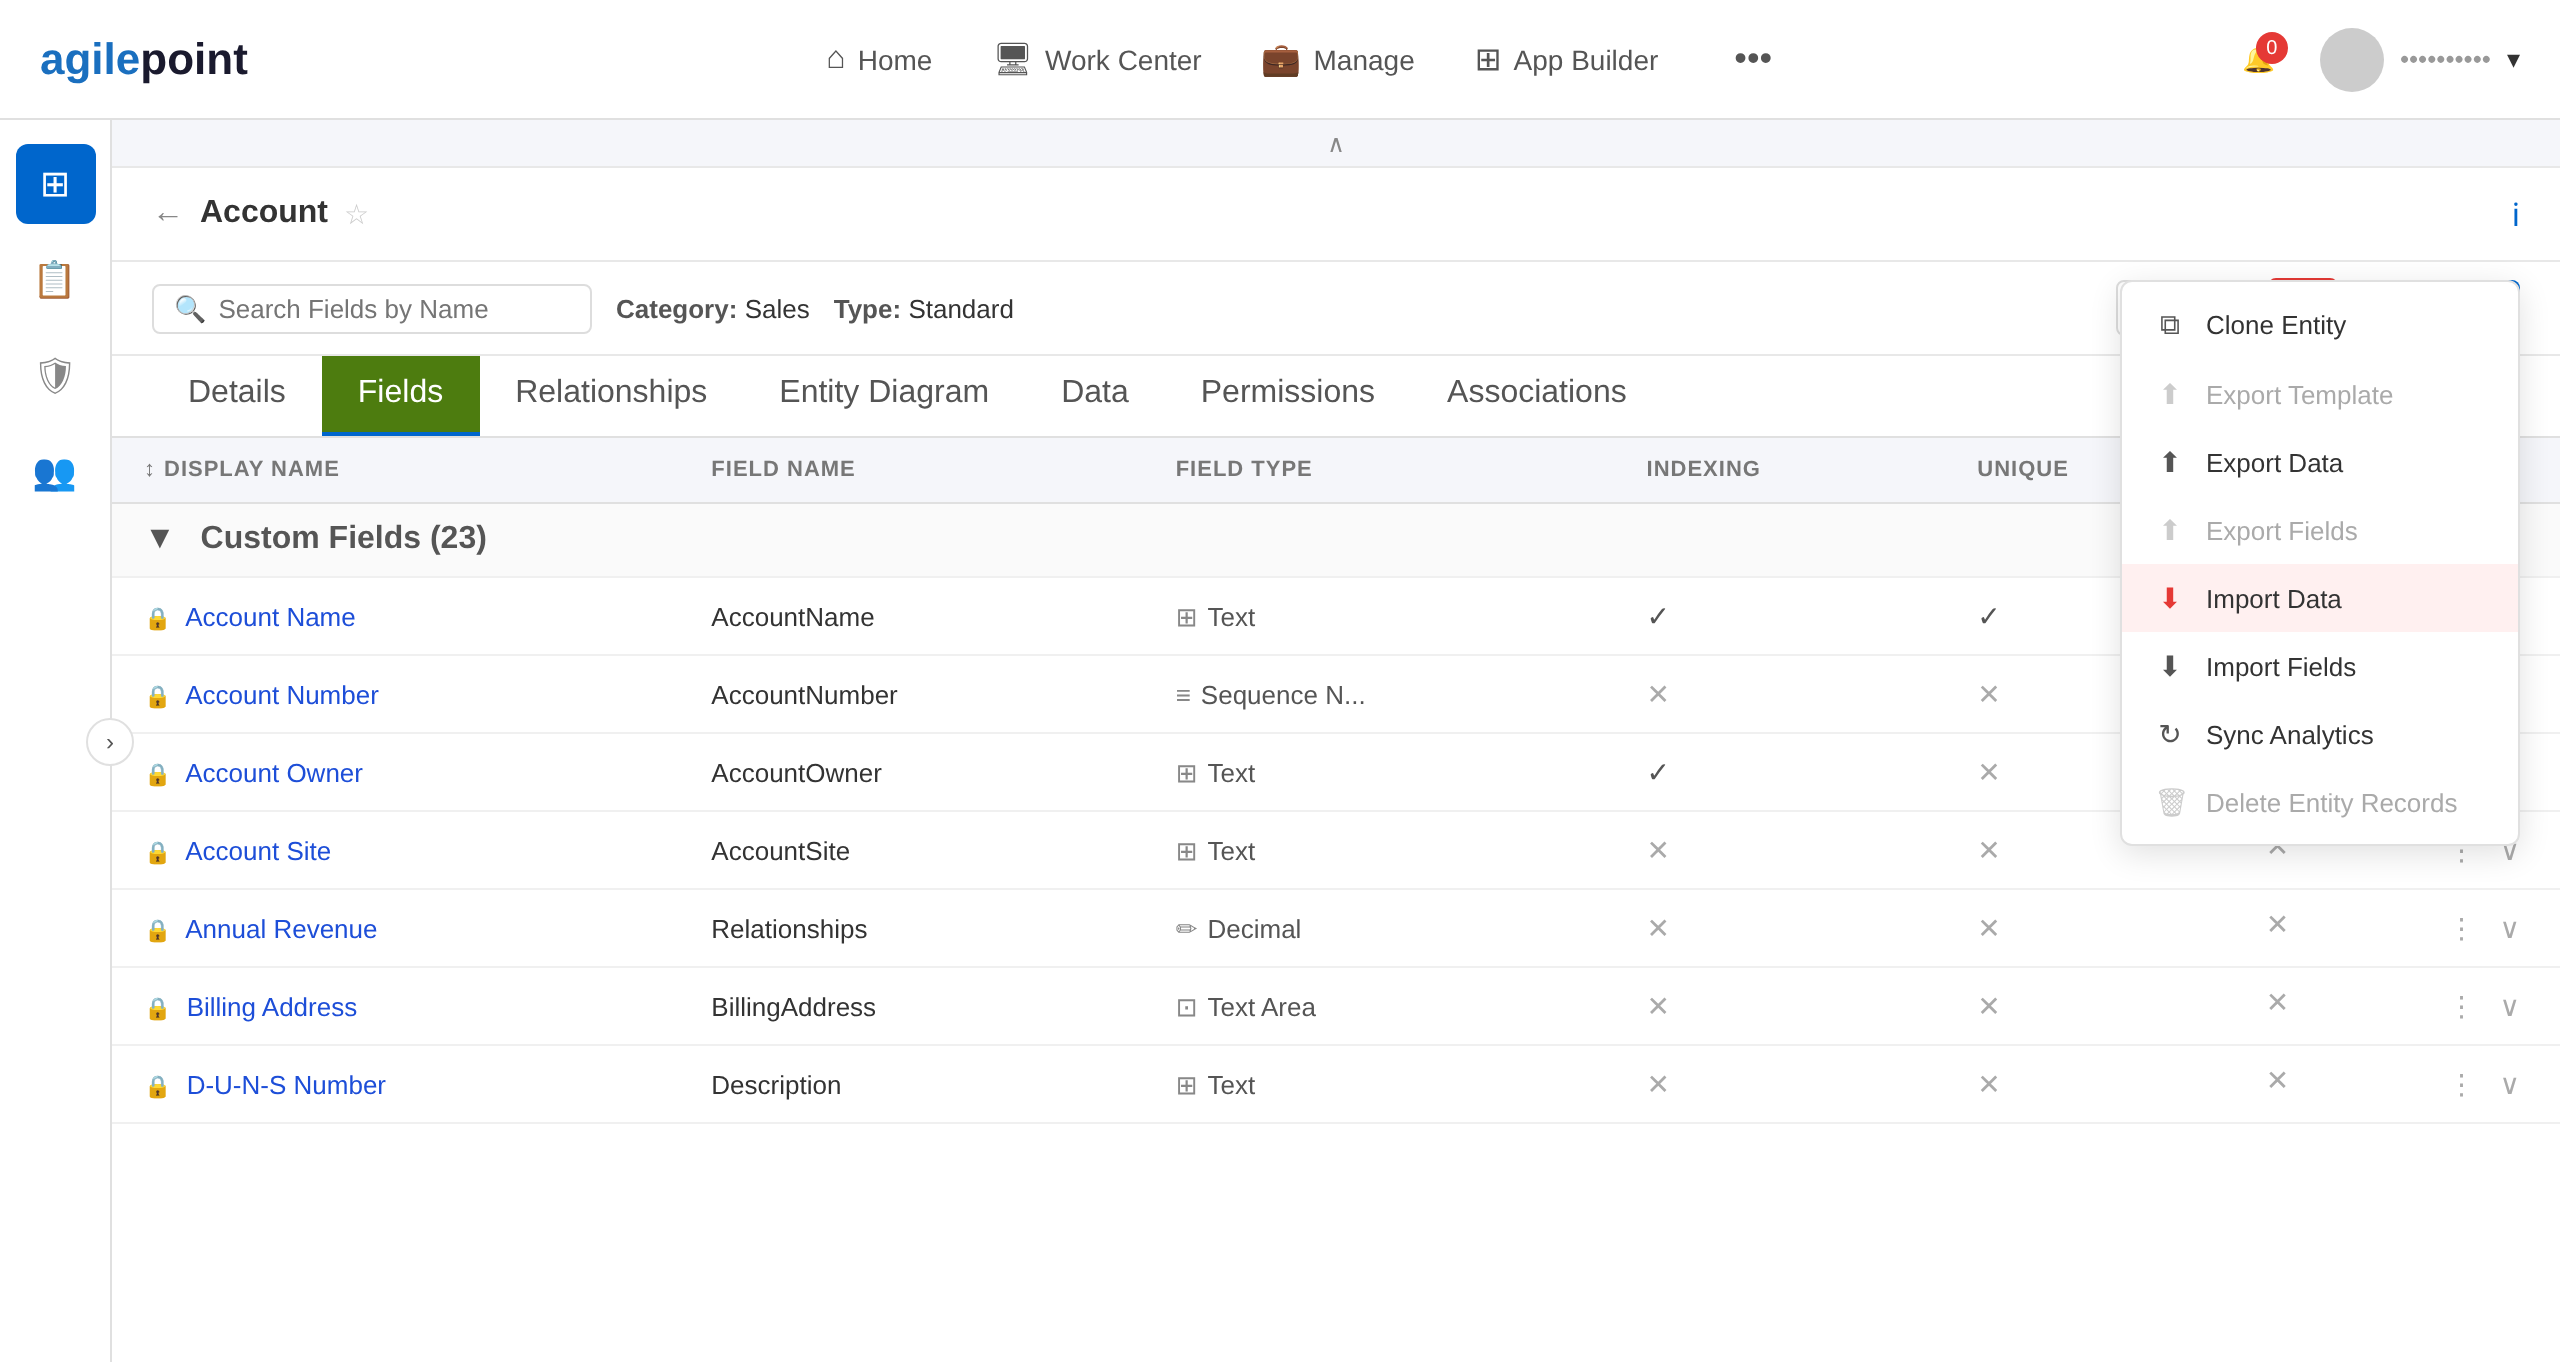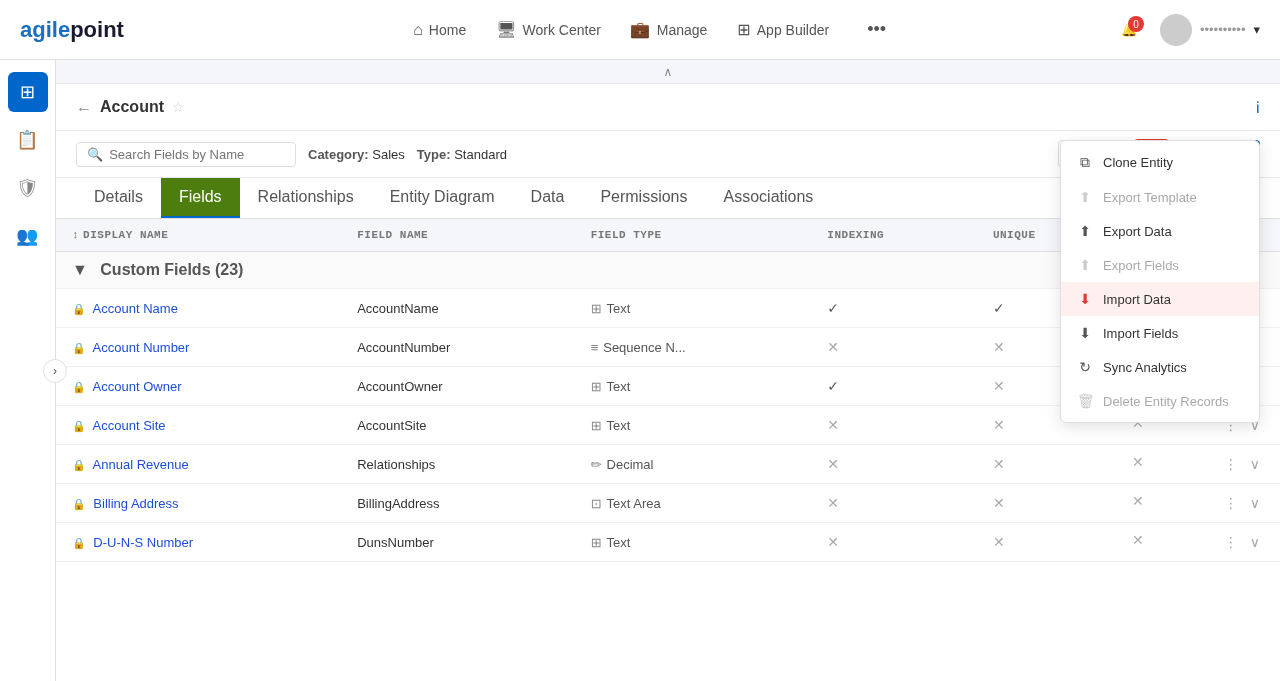--- a/index.html
+++ b/index.html
@@ -60,21 +60,21 @@
     .add-field-btn { background: #0066cc; color: #fff; border: none; border-radius: 4px; padding: 7px 14px; cursor: pointer; font-size: 13px; font-weight: 500; }
 
     
     .tabs { display: flex; border-bottom: 1px solid #e0e0e0; padding: 0 20px; background: #fff; }
     .tab { padding: 10px 18px; cursor: pointer; font-size: 16px; color: #555; border-bottom: 2px solid transparent; }
     .tab.active { color: #fff; background: #4d7c0f; border-bottom: 2px solid #0066cc; }
 
     
     .table-wrap { flex: 1; overflow-y: auto; }
     table { width: 100%; border-collapse: collapse; }
-    thead tr { background: #f5f6fa; font-family: Liberation Mono, monospace; }
+    thead tr { background: #f5f6fa; }
     th { padding: 10px 16px; text-align: left; font-size: 11px; font-weight: 600; color: #777; letter-spacing: 0.5px; border-bottom: 1px solid #e0e0e0; white-space: nowrap; }
     td { padding: 9px 16px; border-bottom: 1px solid #f0f0f0; font-size: 13px; }
     .group-row td { background: #fafafa; font-weight: 600; color: #555; font-size: 16px; }
     .field-name-link { color: #1d4ed8; text-decoration: none; cursor: pointer; }
     .lock-icon { color: #aaa; margin-right: 4px; font-size: 11px; }
     .type-cell { display: flex; align-items: center; gap: 5px; color: #555; }
     .type-icon { font-size: 13px; color: #888; }
     .check-icon { color: #555; font-size: 14px; }
     .x-icon { color: #aaa; font-size: 14px; }
     .row-actions { display: flex; align-items: center; gap: 4px; }
@@ -342,21 +342,21 @@
         <button class="row-action-btn">⋮</button>
         <button class="row-action-btn">∨</button>
       </span>
     </td>
   </tr>
             <tr>
     <td>
       <span class="lock-icon">🔒</span>
       <a class="field-name-link">D-U-N-S Number</a>
     </td>
-    <td>DunsNumber</td>
+    <td>Description</td>
     <td>
       <span class="type-cell">
         <span class="type-icon">⊞</span>
         Text
       </span>
     </td>
     <td><span class="x-icon">✕</span></td>
     <td><span class="x-icon">✕</span></td>
     <td>
       <span class="x-icon">✕</span>

